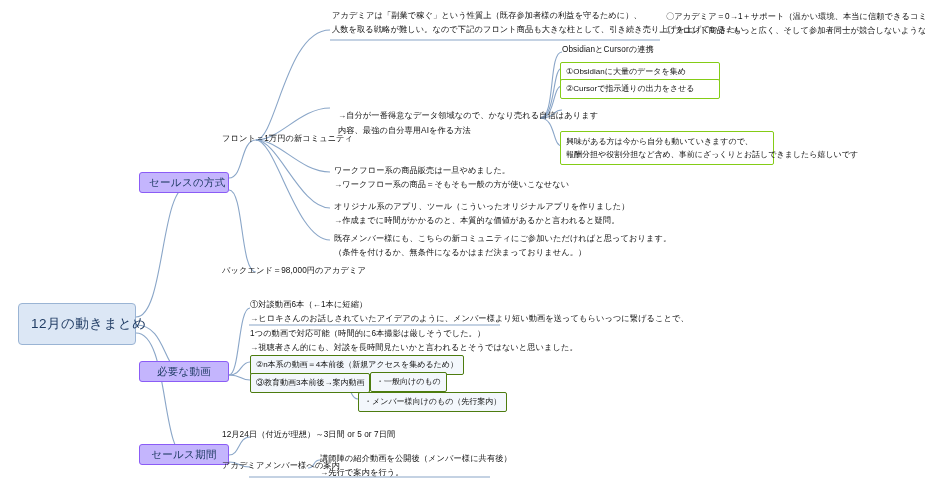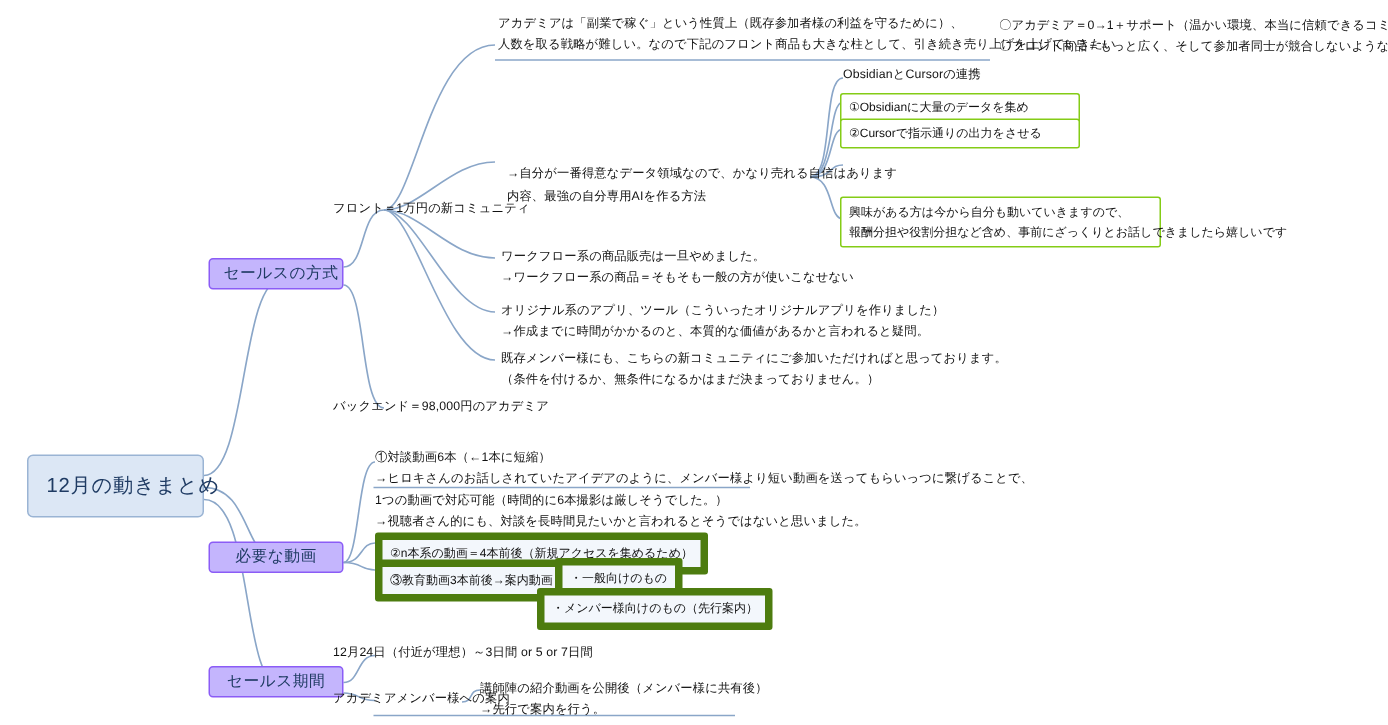--- a/index.html
+++ b/index.html
@@ -59,21 +59,21 @@
   
   .boxed {
     border: 1px solid #84cc16;
     background: #ffffff;
     padding: 3px 5px;
     font-size: 8px;
     color: #111111;
     border-radius: 2px;
   }
   .boxed-blue {
-    border: 5px solid #4d7c0f;
+    border: 1px solid #4d7c0f;
     background: #f3f7fc;
     padding: 3px 5px;
     font-size: 8px;
     color: #111111;
     border-radius: 2px;
   }
 </style>
 </head>
 <body>
 

